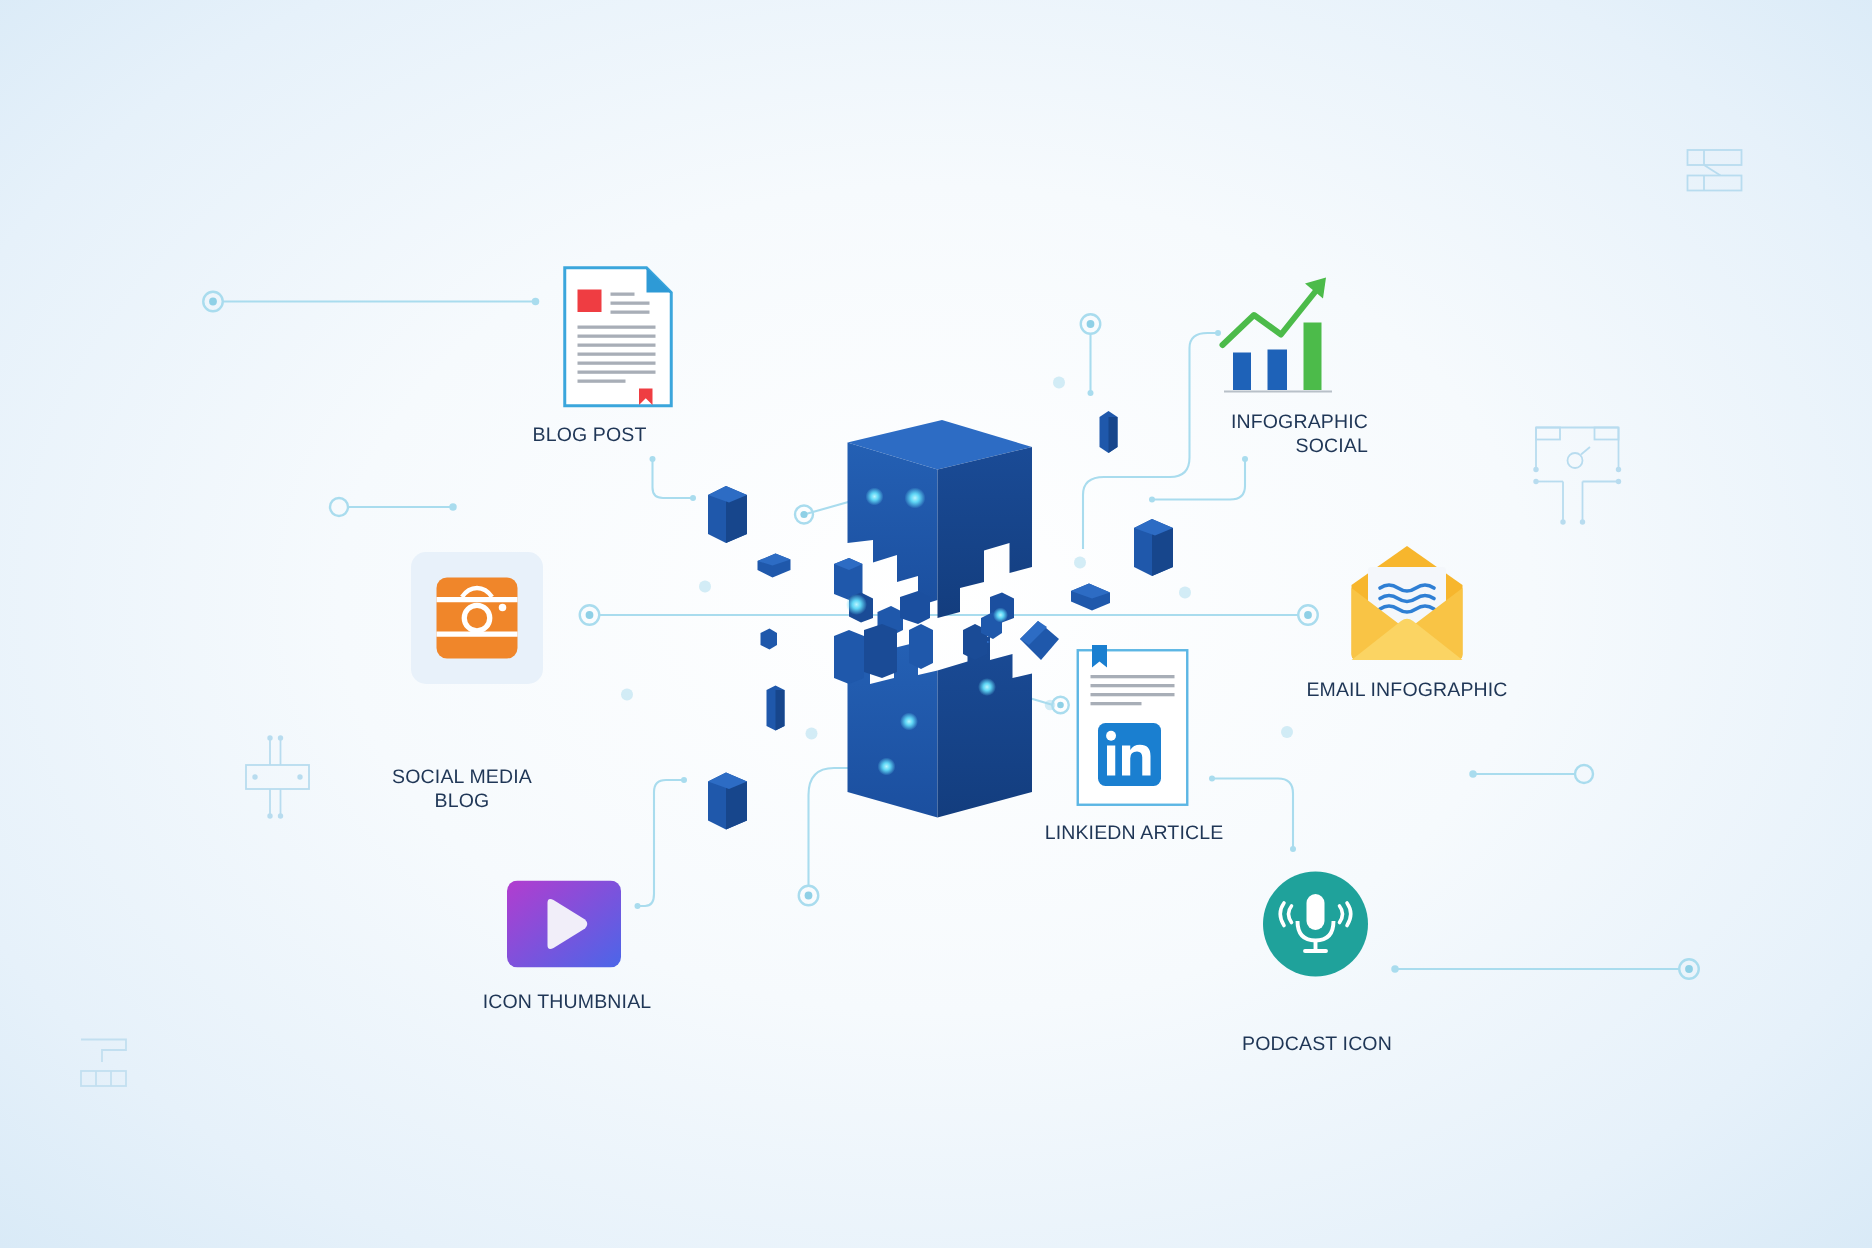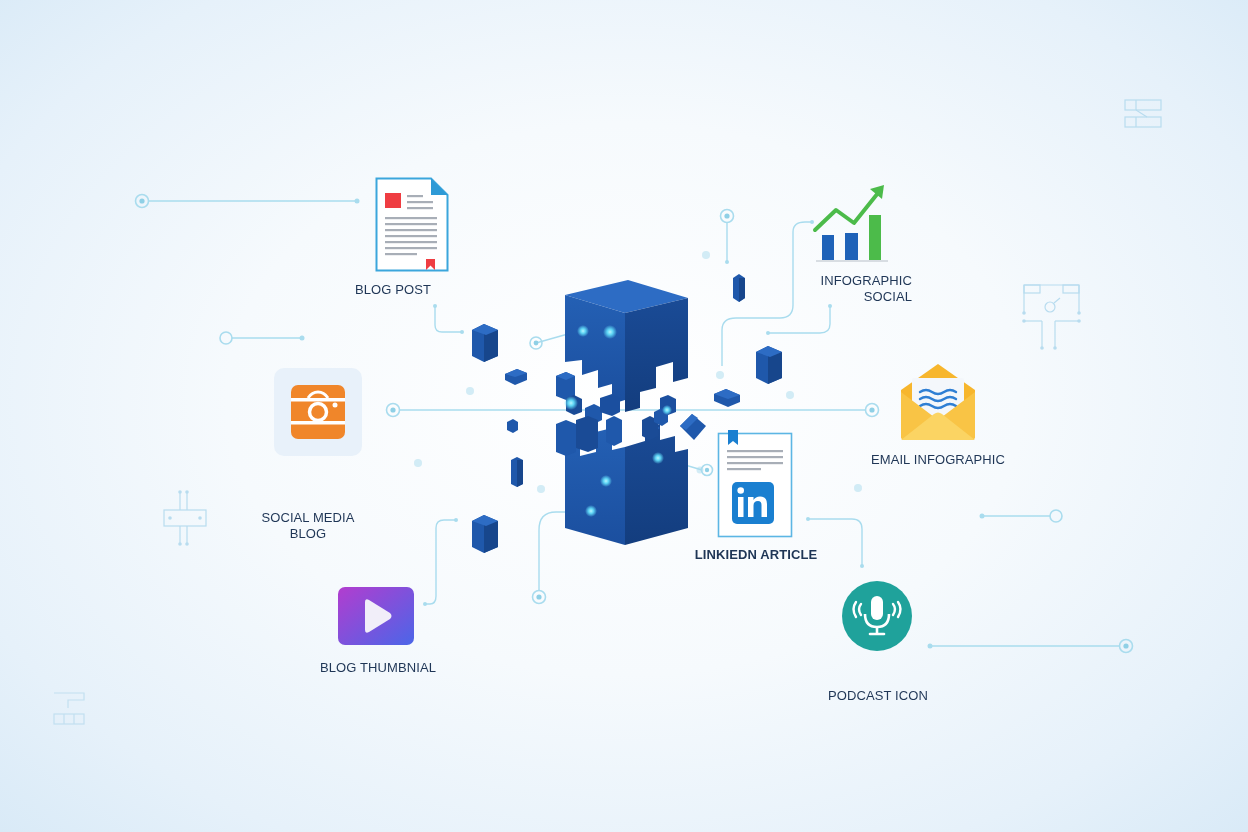--- a/index.html
+++ b/index.html
@@ -303,35 +303,35 @@
       <rect x="10" y="26" width="56" height="2.2"></rect>
       <rect x="10" y="32" width="56" height="2.2"></rect>
       <rect x="10" y="38" width="34" height="2.2"></rect>
     </g>
     <rect x="15" y="52" width="42" height="42" rx="5" fill="#1a7fd0"></rect>
     <rect x="21" y="67" width="5.5" height="20" fill="#ffffff"></rect>
     <circle cx="23.7" cy="60.5" r="3.3" fill="#ffffff"></circle>
     <path d="M31 67 H36.5 V70 Q38.5 66.5 43 66.5 Q50 66.5 50 74 V87 H44.5 V75 Q44.5 71 41 71 Q36.5 71 36.5 75.5 V87 H31 Z" fill="#ffffff"></path>
   </svg>
 </div>
-<div class="label" style="left:691px; top:547px; width:130px;font-weight:bold;">LINKIEDN ARTICLE</div>
+<div class="label" style="left:691px; top:547px; width:130px;">LINKIEDN ARTICLE</div>
 
 <div class="item" style="left:338px; top:587px;">
   <svg width="76" height="58" viewBox="0 0 76 58">
     <defs>
       <linearGradient id="gVid" x1="0" y1="0" x2="1" y2="1">
         <stop offset="0" stop-color="#b23dcf"></stop>
           <stop offset="1" stop-color="#4b66e8"></stop>
       </linearGradient>
     </defs>
     <rect x="0" y="0" width="76" height="58" rx="7" fill="url(#gVid)"></rect>
     <path d="M27 15 Q27 11 31 13 L52 26 Q55 29 52 32 L31 45 Q27 47 27 43 Z" fill="#f1eef9"></path>
   </svg>
 </div>
-<div class="label" style="left:313px; top:660px; width:130px;">BLOG THUMBNIAL</div>
+<div class="label" style="left:313px; top:660px; width:130px;">ICON THUMBNIAL</div>
 
 <div class="item" style="left:841px; top:580px;">
   <svg width="72" height="72" viewBox="0 0 72 72">
     <circle cx="36" cy="36" r="35" fill="#1fa29b"></circle>
     <rect x="30" y="16" width="12" height="24" rx="6" fill="#ffffff"></rect>
     <path d="M24 34 Q24 47 36 47 Q48 47 48 34" fill="none" stroke="#ffffff" stroke-width="2.6"></path>
     <line x1="36" y1="47" x2="36" y2="54" stroke="#ffffff" stroke-width="2.6"></line>
     <line x1="29" y1="54" x2="43" y2="54" stroke="#ffffff" stroke-width="2.6" stroke-linecap="round"></line>
     <g fill="none" stroke="#ffffff" stroke-width="2.4" stroke-linecap="round">
       <path d="M20 24 Q16 29 20 35"></path>

